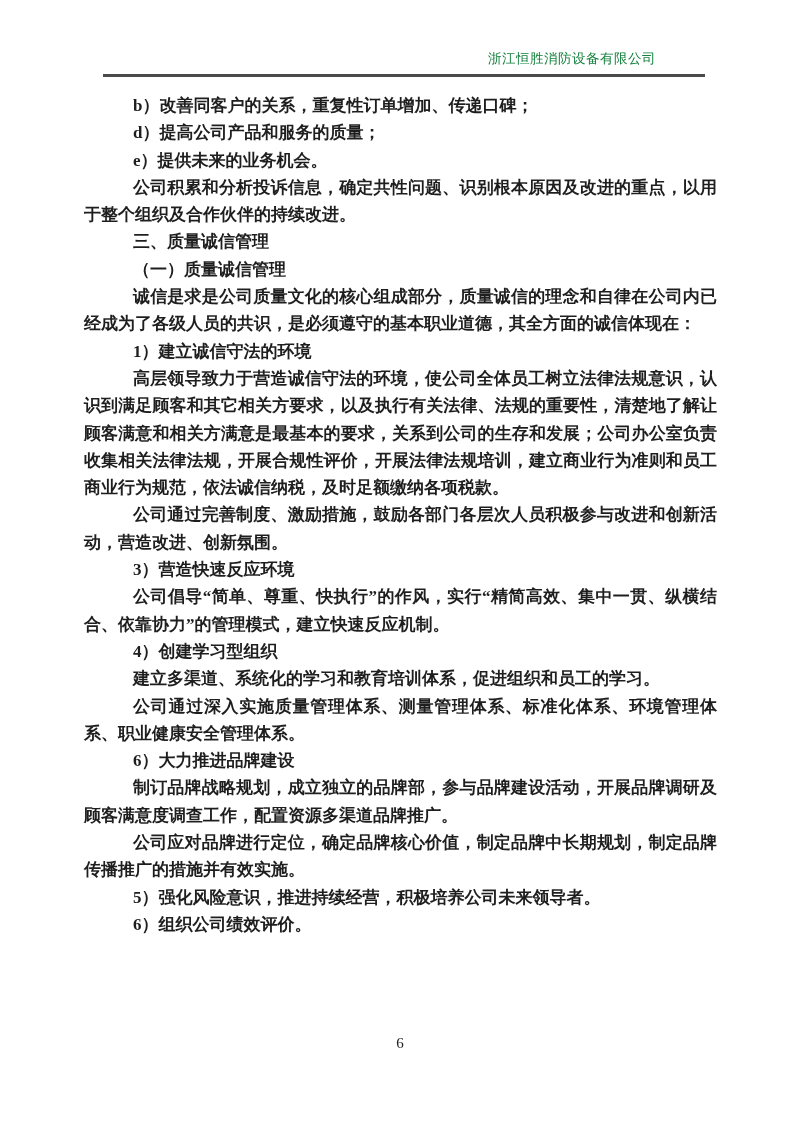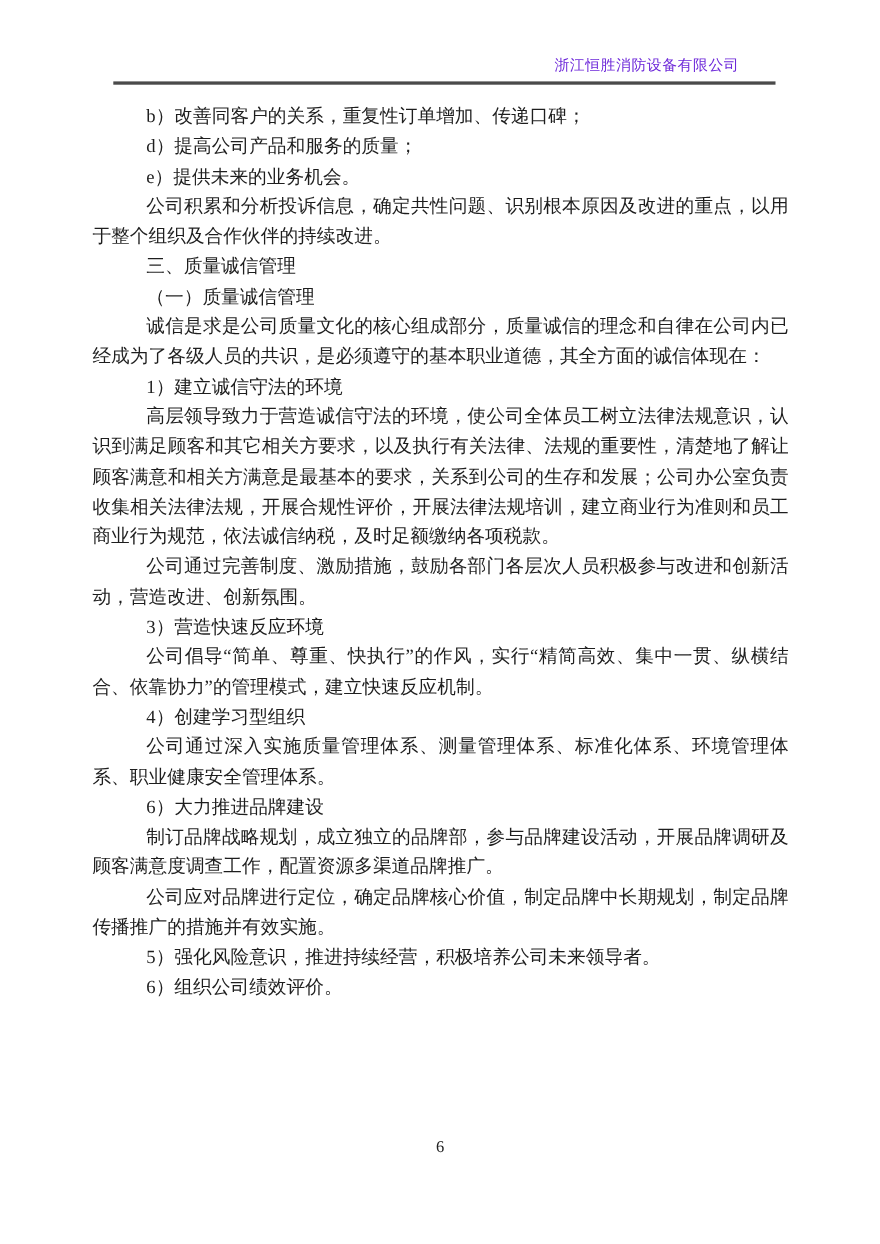--- a/index.html
+++ b/index.html
@@ -11,26 +11,27 @@
     position: relative;
     width: 800px;
     height: 1131px;
     background: #ffffff;
     overflow: hidden;
     font-family: "Liberation Serif", "DejaVu Serif", serif;
   }
   .header-company {
     position: absolute;
     top: 51px;
-    right: 128px;
+    right: 144px;
     font-size: 13.5px;
     line-height: 18px;
-    color: #6d28d9;
+    color: #15803d;
     letter-spacing: 0.5px;
     white-space: nowrap;
+    font-family: Liberation Mono, monospace;
   }
   .header-rule {
     position: absolute;
     top: 74px;
     left: 103px;
     width: 602px;
     height: 3px;
     background: #4a4a4a;
   }
   .doc-body {
@@ -39,20 +40,21 @@
     top: 92px;
     width: 633px;
     font-size: 17px;
     line-height: 27.3px;
     text-align: justify;
     color: #1e1e1e;
   }
   .para {
     margin: 0;
     text-indent: 49px;
+    font-weight: bold;
   }
   .page-number {
     position: absolute;
     top: 1033px;
     left: 0;
     width: 800px;
     text-align: center;
     font-size: 15px;
     line-height: 20px;
     color: #222222;
@@ -74,20 +76,21 @@
     <p class="para">公司积累和分析投诉信息，确定共性问题、识别根本原因及改进的重点，以用于整个组织及合作伙伴的持续改进。</p>
     <p class="para">三、质量诚信管理</p>
     <p class="para">（一）质量诚信管理</p>
     <p class="para">诚信是求是公司质量文化的核心组成部分，质量诚信的理念和自律在公司内已经成为了各级人员的共识，是必须遵守的基本职业道德，其全方面的诚信体现在：</p>
     <p class="para">1）建立诚信守法的环境</p>
     <p class="para">高层领导致力于营造诚信守法的环境，使公司全体员工树立法律法规意识，认识到满足顾客和其它相关方要求，以及执行有关法律、法规的重要性，清楚地了解让顾客满意和相关方满意是最基本的要求，关系到公司的生存和发展；公司办公室负责收集相关法律法规，开展合规性评价，开展法律法规培训，建立商业行为准则和员工商业行为规范，依法诚信纳税，及时足额缴纳各项税款。</p>
     <p class="para">公司通过完善制度、激励措施，鼓励各部门各层次人员积极参与改进和创新活动，营造改进、创新氛围。</p>
     <p class="para">3）营造快速反应环境</p>
     <p class="para">公司倡导“简单、尊重、快执行”的作风，实行“精简高效、集中一贯、纵横结合、依靠协力”的管理模式，建立快速反应机制。</p>
     <p class="para">4）创建学习型组织</p>
+    <p class="para">建立多渠道、系统化的学习和教育培训体系，促进组织和员工的学习。</p>
     <p class="para">公司通过深入实施质量管理体系、测量管理体系、标准化体系、环境管理体系、职业健康安全管理体系。</p>
     <p class="para">6）大力推进品牌建设</p>
     <p class="para">制订品牌战略规划，成立独立的品牌部，参与品牌建设活动，开展品牌调研及顾客满意度调查工作，配置资源多渠道品牌推广。</p>
     <p class="para">公司应对品牌进行定位，确定品牌核心价值，制定品牌中长期规划，制定品牌传播推广的措施并有效实施。</p>
     <p class="para">5）强化风险意识，推进持续经营，积极培养公司未来领导者。</p>
     <p class="para">6）组织公司绩效评价。</p>
   </div>
 
   <div class="page-number">6</div>
 

